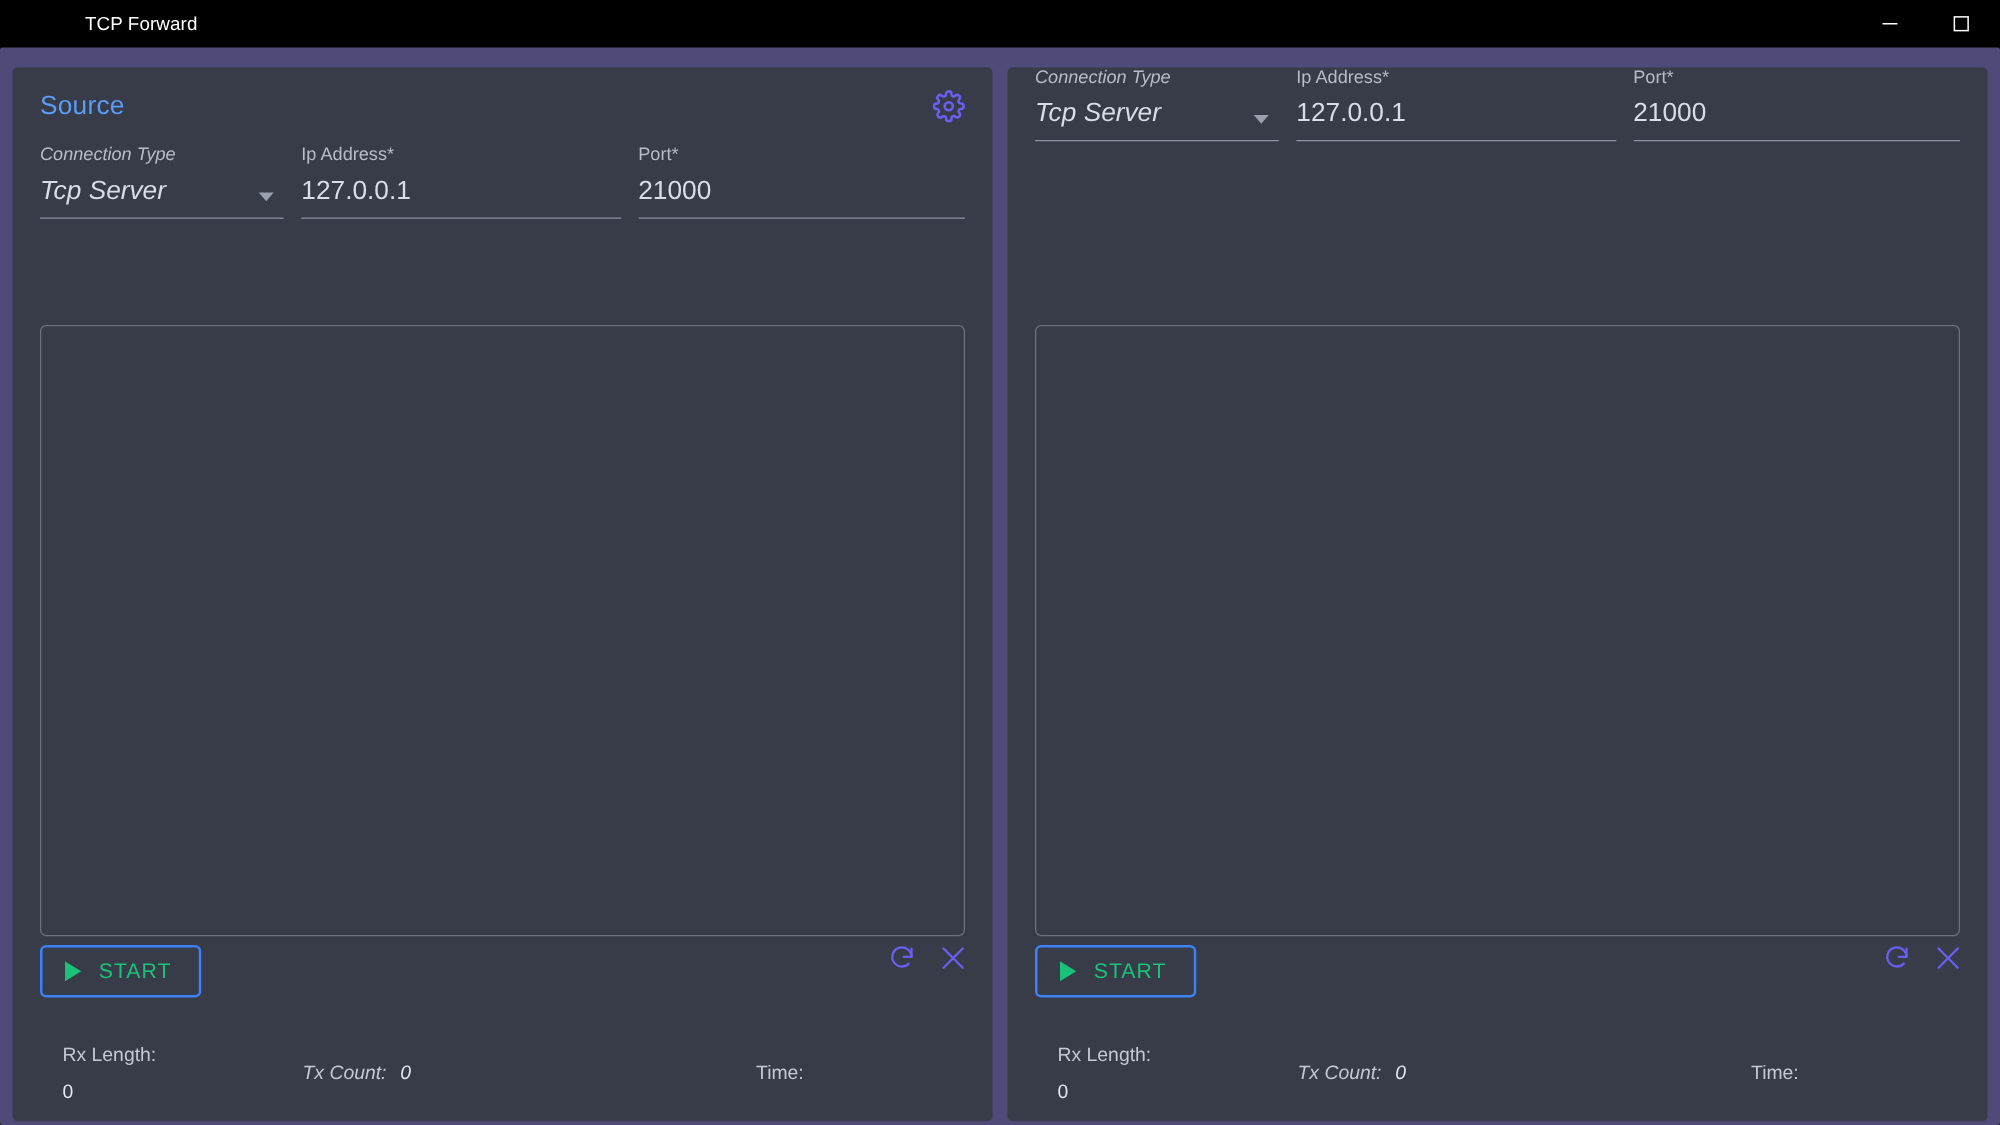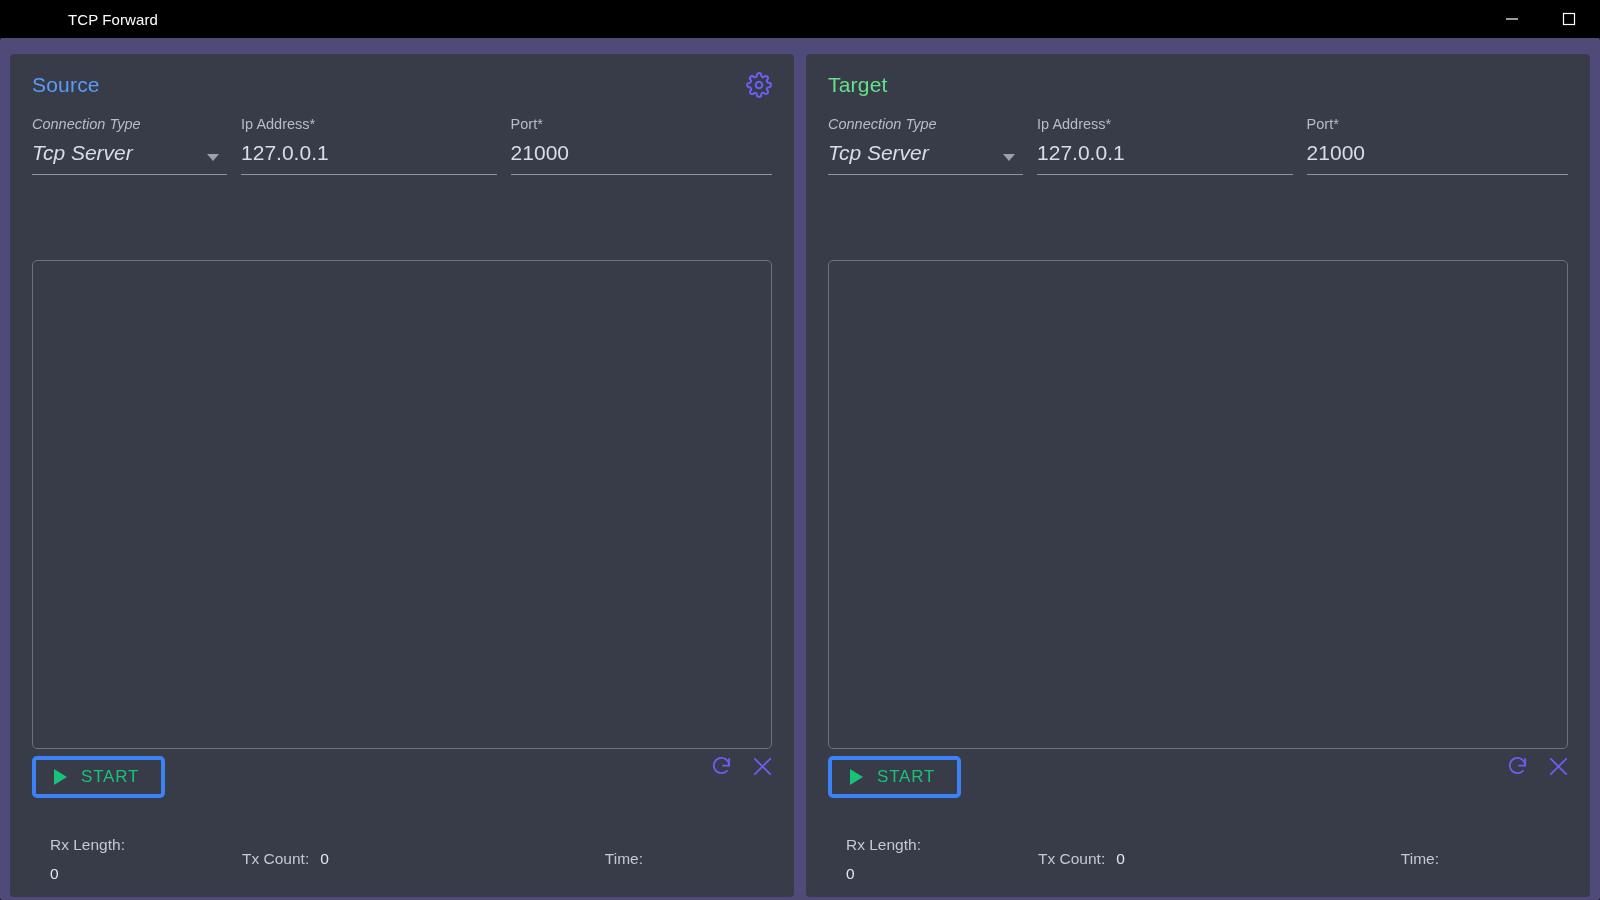--- a/index.html
+++ b/index.html
@@ -168,21 +168,21 @@
     height: 48px;
     display: flex;
     align-items: center;
   }
   .start-btn {
     display: flex;
     align-items: center;
     gap: 14px;
     height: 42px;
     padding: 0 22px 0 18px;
-    border: 4px solid #3b82f6;
+    border: 2px solid #3b82f6;
     border-radius: 5px;
     background: transparent;
     color: #18c278;
     font-size: 17px;
     letter-spacing: 0.8px;
     font-family: "Liberation Sans", sans-serif;
   }
   .play-tri {
     width: 0; height: 0;
     border-top: 8px solid transparent;
@@ -214,21 +214,21 @@
   }
   .stat {
     display: flex;
     align-items: baseline;
     gap: 11px;
   }
   .stat-label { color: #c5c9d3; }
   .stat-value { color: #e3e7ef; }
 
   .stat.rx   { margin-left: 18px; width: 192px; flex-direction: column; }
-  .stat.tx   { width: 300px; }
+  .stat.tx   { width: 300px; font-style: italic; }
   .stat.time { margin-left: auto; margin-right: 118px; text-align: center; }
 </style>
 </head>
 <body>
 
 <div id="app">
 
   <div class="titlebar">
     <div class="titlebar-title">TCP Forward</div>
     <div class="titlebar-controls">
@@ -331,23 +331,20 @@
         <span class="stat time">
           <span class="stat-label">Time:</span>
           <span class="stat-value"></span>
         </span>
       </div>
 
     </div>
 
     <div class="panel">
 
-      <div class="panel-head">
-        <div class="panel-title target">Target</div>
-      </div>
 
       <div class="fields">
 
         <div class="field ctype">
           <span class="field-label">Connection Type</span>
           <span class="field-value">Tcp Server</span>
           <span class="caret"></span>
           <span class="field-underline"></span>
         </div>
 

